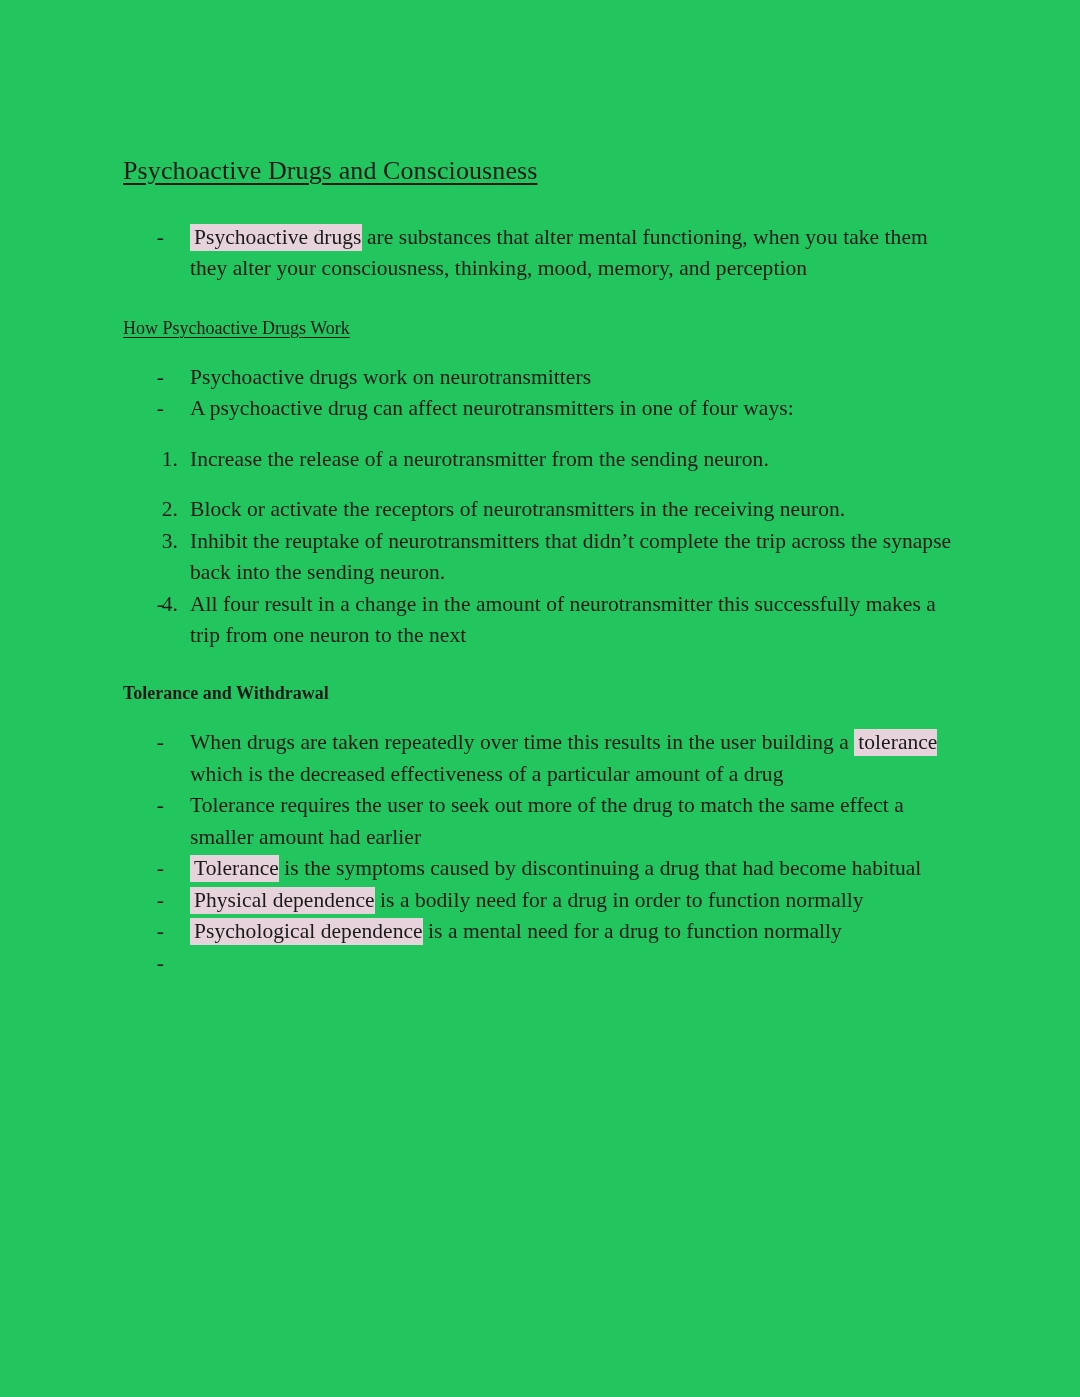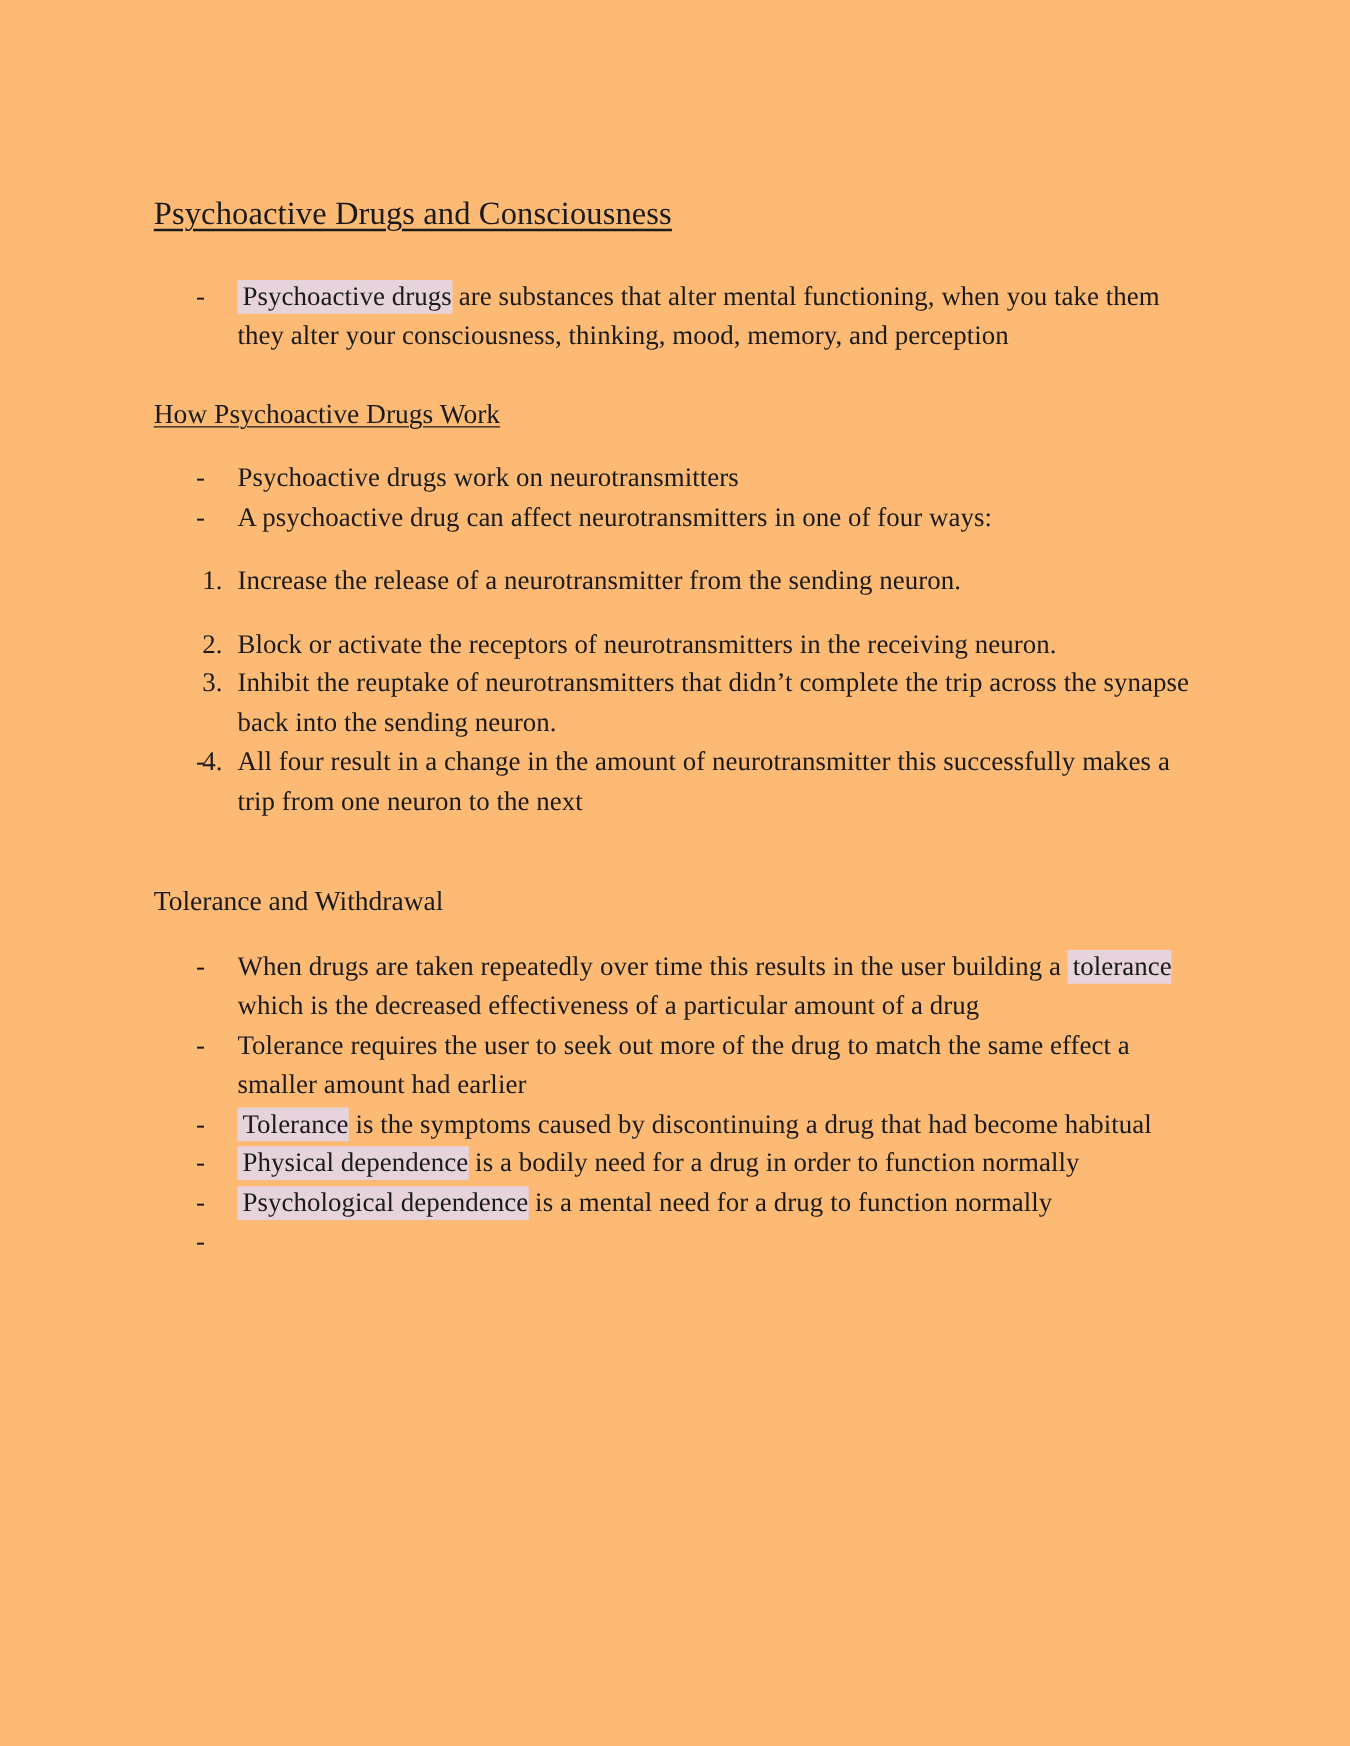--- a/index.html
+++ b/index.html
@@ -12,50 +12,49 @@
     height: 1397px;
     font-family: "Liberation Serif", "DejaVu Serif", serif;
     color: #1a1a1a;
     -webkit-font-smoothing: antialiased;
     overflow: hidden;
   }
   .page {
     position: relative;
     width: 1080px;
     height: 1397px;
-    background: #fdba74;
+    background: #22c55e;
     box-sizing: border-box;
     padding: 155px 118px 0 118px;
   }
   .doc-title {
     font-size: 26px;
     line-height: 1.25;
     font-weight: 400;
     margin: 0 0 0 5px;
     display: inline-block;
     text-decoration: underline;
     text-underline-offset: 4px;
     text-decoration-thickness: 1.5px;
     letter-spacing: 0.1px;
   }
   .title-row { margin-bottom: 34px; }
   .section-heading {
-    font-size: 22px;
+    font-size: 18px;
     line-height: 1.3;
     font-weight: 400;
     margin: 0 0 0 5px;
     display: inline-block;
     text-decoration: underline;
     text-underline-offset: 3px;
     text-decoration-thickness: 1.4px;
   }
   .section-heading.bold {
-    font-weight: 400;
+    font-weight: 700;
     text-decoration: none;
-    margin-top: 20px;
   }
   .heading-row { margin: 32px 0 22px 0; }
   .heading-row.tight { margin: 30px 0 22px 0; }
 
   ul.bullets, ol.numbers {
     list-style: none;
     margin: 0;
     padding: 0;
   }
   li.item {

